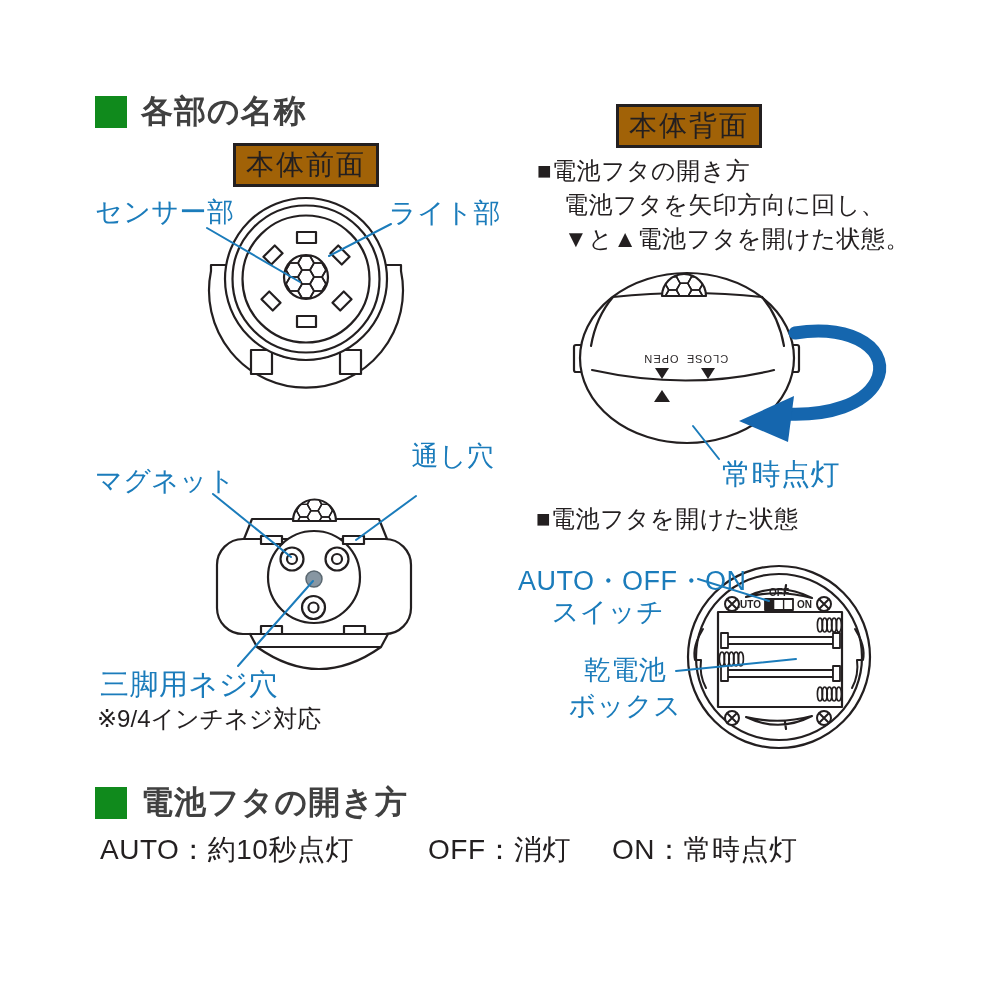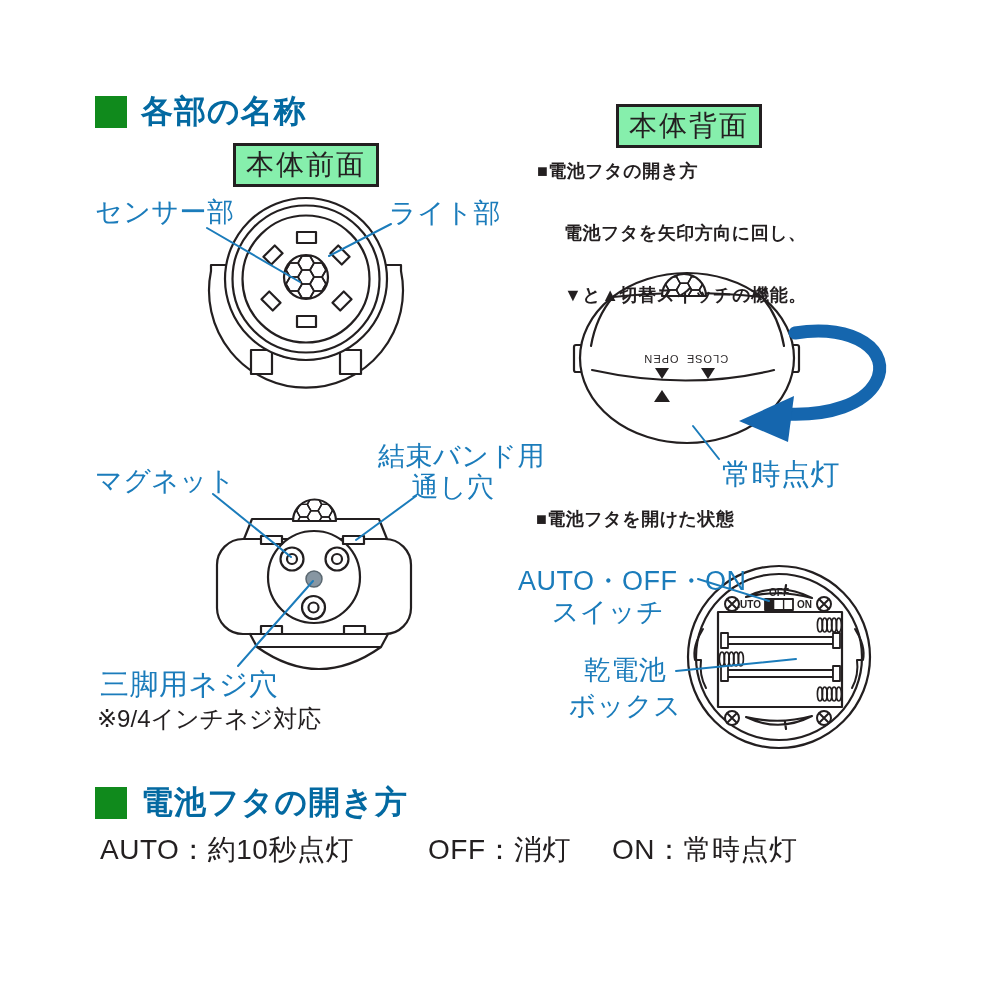--- a/index.html
+++ b/index.html
@@ -1,27 +1,27 @@
 <!DOCTYPE html>
 <html><head>
 <meta charset="utf-8">
 <style>
   html,body{margin:0;padding:0;background:#ffffff;}
   #canvas{position:relative;width:1000px;height:1000px;background:#ffffff;
     font-family:"Liberation Sans","DejaVu Sans",sans-serif;color:#231f20;overflow:hidden;}
   .abs{position:absolute;}
-  .green-heading{display:flex;align-items:center;gap:14px;color:#0369a1;
+  .green-heading{display:flex;align-items:center;gap:14px;color:#404040;
     font-size:32px;font-weight:600;letter-spacing:1px;white-space:nowrap;}
   .green-sq{width:32px;height:32px;background:#108a1c;flex:0 0 auto;}
-  .box-label{border:3px solid #231f20;background:#86efac;font-size:28px;letter-spacing:2px;
+  .box-label{border:3px solid #231f20;background:#a16207;font-size:28px;letter-spacing:2px;
     padding:2px 10px;line-height:34px;white-space:nowrap;}
   .blue{color:#1b7cbb;}
   .lbl{font-size:27px;letter-spacing:0.5px;white-space:nowrap;line-height:31px;}
-  .instr{font-size:18px;line-height:34px;letter-spacing:0.5px;white-space:nowrap;font-weight:bold;}
-  .indent{padding-left:27px;margin-top:28px;}
+  .instr{font-size:24px;line-height:34px;letter-spacing:0.5px;white-space:nowrap;}
+  .indent{padding-left:27px;}
   .center{text-align:center;}
   .fn{font-size:28px;letter-spacing:0.5px;white-space:nowrap;line-height:32px;}
   .fn-row{display:flex;align-items:flex-end;}
   svg text{font-family:"Liberation Sans","DejaVu Sans",sans-serif;}
 </style>
 </head>
 <body>
 
 <div id="canvas">
 
@@ -213,30 +213,29 @@
   <div class="abs box-label" style="left:233px;top:143px">本体前面</div>
 
   <div class="abs lbl blue" style="left:95px;top:197px">センサー部</div>
   <div class="abs lbl blue" style="left:389px;top:198px">ライト部</div>
 
   <div class="abs box-label" style="left:616px;top:104px">本体背面</div>
 
   <div class="abs instr" style="left:537px;top:154px">
     <div>■電池フタの開き方</div>
     <div class="indent">電池フタを矢印方向に回し、</div>
-    <div class="indent">▼と▲切替スイッチの機能。</div>
+    <div class="indent">▼と▲電池フタを開けた状態。</div>
   </div>
 
   <div class="abs lbl blue" style="left:722px;top:459px;font-size:29px">常時点灯</div>
 
 
   <div class="abs lbl blue" style="left:95px;top:466px">マグネット</div>
 
   <div class="abs lbl blue center" style="left:378px;top:441px;width:150px">
-    <div>結束バンド用</div>
     <div>通し穴</div>
   </div>
 
   <div class="abs lbl blue" style="left:100px;top:669px;font-size:29px">三脚用ネジ穴</div>
   <div class="abs" style="left:97px;top:703px;font-size:24px;white-space:nowrap">※9/4インチネジ対応</div>
 
   <div class="abs instr" style="left:536px;top:502px">■電池フタを開けた状態</div>
 
   <div class="abs lbl blue center" style="left:518px;top:566px;width:180px">
     <div>AUTO・OFF・ON</div>

